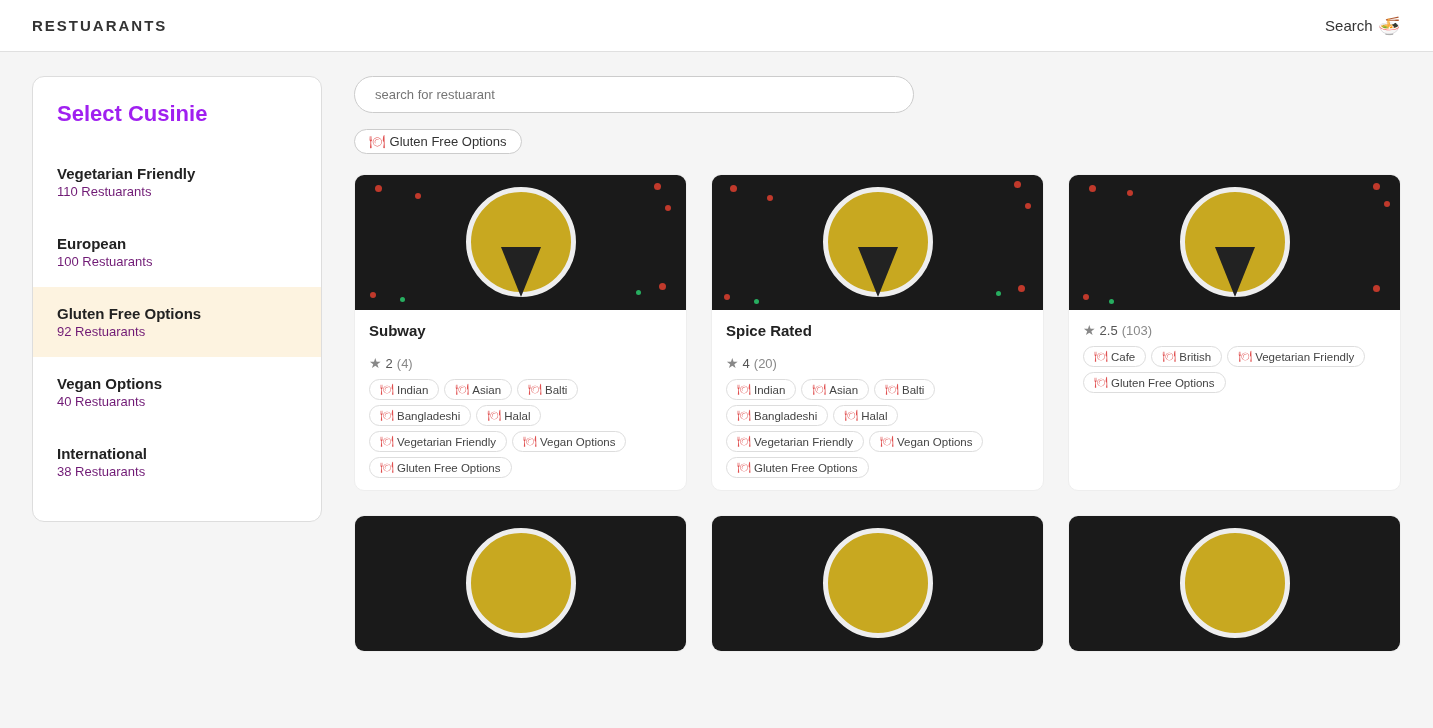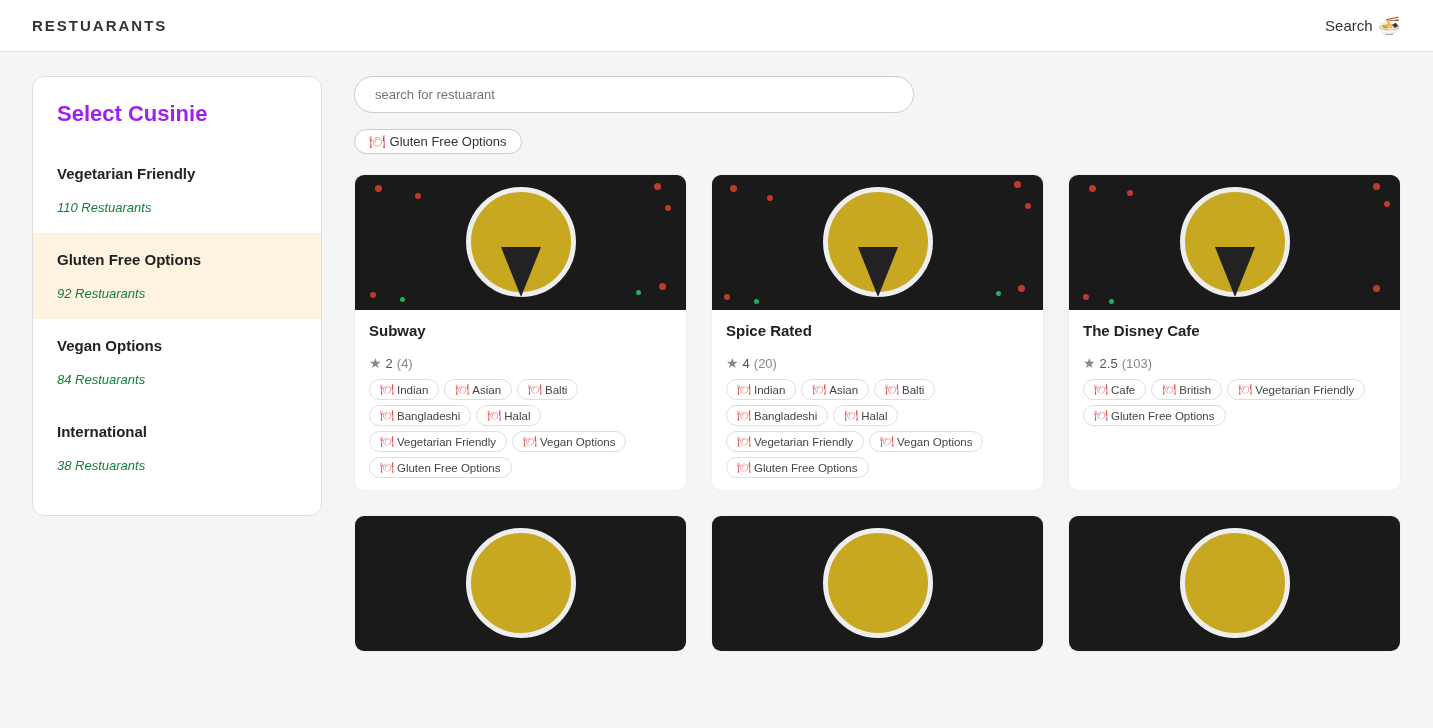--- a/index.html
+++ b/index.html
@@ -64,23 +64,22 @@
     .sidebar-item.active {
       background: #fdf3e0;
     }
     .sidebar-item-name {
       font-size: 15px;
       font-weight: 600;
       color: #222;
     }
     .sidebar-item-count {
       font-size: 13px;
-      color: #15803d;
-      margin-top: 18px;
-      font-style: italic;
+      color: #701a75;
+      margin-top: 2px;
     }
 
     
     .content {
       flex: 1;
     }
     .content-top {
       display: flex;
       align-items: center;
       gap: 16px;
@@ -223,29 +222,33 @@
 <div class="main-layout">
 
   <aside class="sidebar">
     <div class="sidebar-title">Select Cusinie</div>
 
     <div class="sidebar-item">
       <div class="sidebar-item-name">Vegetarian Friendly</div>
       <div class="sidebar-item-count">110 Restuarants</div>
     </div>
 
+    <div class="sidebar-item">
+      <div class="sidebar-item-name">European</div>
+      <div class="sidebar-item-count">100 Restuarants</div>
+    </div>
 
     <div class="sidebar-item active">
       <div class="sidebar-item-name">Gluten Free Options</div>
       <div class="sidebar-item-count">92 Restuarants</div>
     </div>
 
     <div class="sidebar-item">
       <div class="sidebar-item-name">Vegan Options</div>
-      <div class="sidebar-item-count">84 Restuarants</div>
+      <div class="sidebar-item-count">40 Restuarants</div>
     </div>
 
 
     <div class="sidebar-item">
       <div class="sidebar-item-name">International</div>
       <div class="sidebar-item-count">38 Restuarants</div>
     </div>
   </aside>
 
   <div class="content">
@@ -338,21 +341,20 @@
           <div style="position:absolute;width:0;height:0;border-left:20px solid transparent;border-right:20px solid transparent;border-top:50px solid #222;top:72px;left:50%;transform:translateX(-50%);z-index:3;"></div>
           <div style="position:absolute;top:10px;left:20px;width:7px;height:7px;border-radius:50%;background:#c0392b;"></div>
           <div style="position:absolute;top:15px;left:58px;width:6px;height:6px;border-radius:50%;background:#c0392b;"></div>
           <div style="position:absolute;top:8px;right:20px;width:7px;height:7px;border-radius:50%;background:#c0392b;"></div>
           <div style="position:absolute;top:26px;right:10px;width:6px;height:6px;border-radius:50%;background:#c0392b;"></div>
           <div style="position:absolute;bottom:10px;left:14px;width:6px;height:6px;border-radius:50%;background:#c0392b;"></div>
           <div style="position:absolute;bottom:18px;right:20px;width:7px;height:7px;border-radius:50%;background:#c0392b;"></div>
           <div style="position:absolute;bottom:6px;left:40px;width:5px;height:5px;border-radius:50%;background:#27ae60;"></div>
         </div>
         <div class="restaurant-info">
-          <div class="restaurant-name">The Disney Cafe</div>
           <div class="restaurant-rating">
             <span class="star-icon">★</span>
             <span>2.5</span>
             <span class="rating-count">(103)</span>
           </div>
           <div class="tags-container">
             <span class="cuisine-tag"><span class="tag-icon">🍽</span>Cafe</span>
             <span class="cuisine-tag"><span class="tag-icon">🍽</span>British</span>
             <span class="cuisine-tag"><span class="tag-icon">🍽</span>Vegetarian Friendly</span>
             <span class="cuisine-tag"><span class="tag-icon">🍽</span>Gluten Free Options</span>

